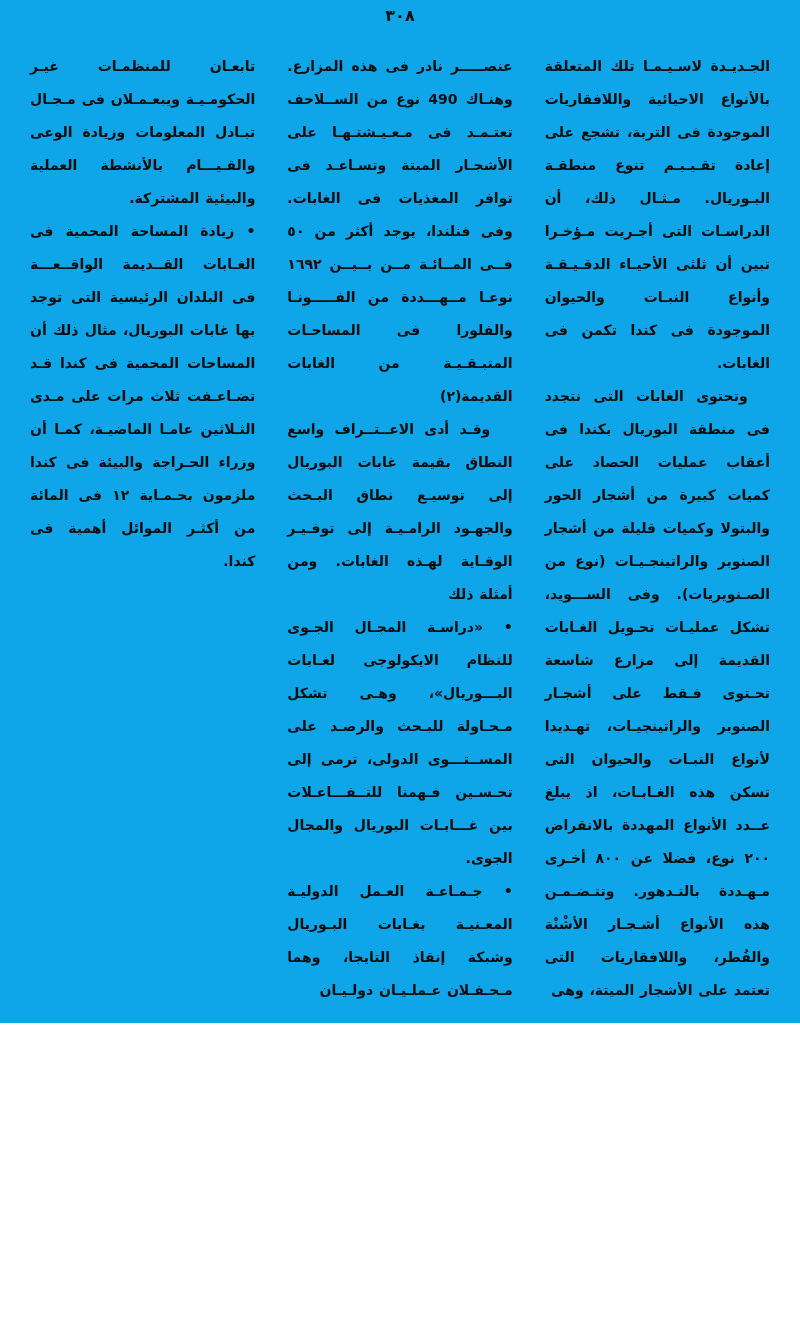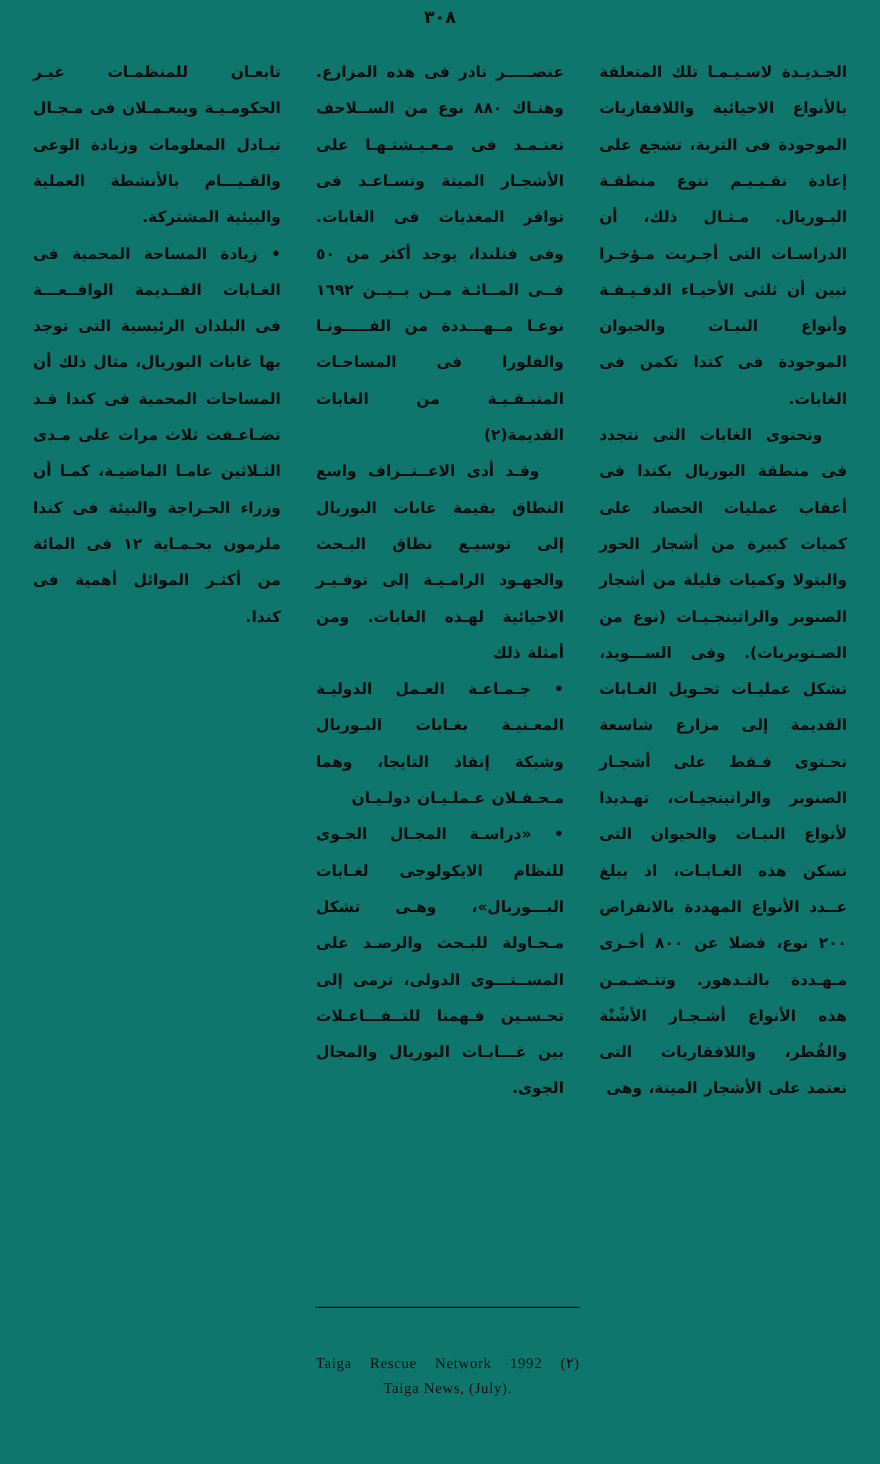--- a/index.html
+++ b/index.html
@@ -3,22 +3,22 @@
 <meta charset="utf-8">
 <style>
   html, body {
     margin: 0;
     padding: 0;
     background: #ffffff;
   }
   .page {
     position: relative;
     width: 800px;
-    height: 1331px;
-    background: #0f766e;
+    height: 1023px;
+    background: #0ea5e9;
     overflow: hidden;
     font-family: "DejaVu Sans", sans-serif;
     color: #0d0d0d;
   }
   .page-number {
     position: absolute;
     top: 6px;
     left: 0;
     width: 100%;
     text-align: center;
@@ -85,24 +85,24 @@
   <div class="page-number">٣٠٨</div>
 
   <div class="columns">
 
     <div class="col">
       <p class="para">الجـديـدة لاسـيـمـا تلك المتعلقة بالأنواع الاحيائية واللافقاريات الموجودة فى التربة، تشجع على إعادة تقـيـيـم تنوع منطقـة البـوريال. مـثـال ذلك، أن الدراسـات التى أجـريت مـؤخـرا تبين أن ثلثى الأحيـاء الدقـيـقـة وأنواع النبـات والحيوان الموجودة فى كندا تكمن فى الغابات.</p>
       <p class="para indent">وتحتوى الغابات التى نتجدد فى منطقة البوريال بكندا فى أعقاب عمليات الحصاد على كميات كبيرة من أشجار الحور والبتولا وكميات قليلة من أشجار الصنوبر والراتينجـيـات (نوع من الصـنويريات). وفى الســـويد، تشكل عمليـات تحـويل الغـابات القديمة إلى مزارع شاسعة تحـتوى فـقط على أشجـار الصنوبر والراتينجيـات، تهـديدا لأنواع النبـات والحيوان التى تسكن هذه الغـابـات، اذ يبلغ عــدد الأنواع المهددة بالانقراض ٢٠٠ نوع، فضلا عن ٨٠٠ أخـرى مـهـددة بالتـدهور. وتتـضـمـن هذه الأنواع أشـجـار الأشْنْة والفُطر، واللافقاريات التى تعتمد على الأشجار الميتة، وهى</p>
     </div>
 
     <div class="col">
-      <p class="para">عنصـــــر نادر فى هذه المزارع. وهنـاك ٨٨٠ نوع من الســلاحف تعتـمـد فى مـعـيـشتـهـا على الأشجـار الميتة وتسـاعـد فى توافر المغذيات فى الغابات. وفى فنلندا، يوجد أكثر من ٥٠ فــى المــائـة مــن بــيــن ١٦٩٢ نوعـا مــهـــددة من الفـــــونـا والفلورا فى المساحـات المتبـقـيـة من الغابات القديمة(٢)</p>
-      <p class="para indent">وقـد أدى الاعــتــراف واسع النطاق بقيمة غابات البوريال إلى توسيـع نطاق البـحث والجهـود الرامـيـة إلى توفـيـر الاحيائية لهـذه الغابات. ومن أمثلة ذلك</p>
+      <p class="para">عنصـــــر نادر فى هذه المزارع. وهنـاك 490 نوع من الســلاحف تعتـمـد فى مـعـيـشتـهـا على الأشجـار الميتة وتسـاعـد فى توافر المغذيات فى الغابات. وفى فنلندا، يوجد أكثر من ٥٠ فــى المــائـة مــن بــيــن ١٦٩٢ نوعـا مــهـــددة من الفـــــونـا والفلورا فى المساحـات المتبـقـيـة من الغابات القديمة(٢)</p>
+      <p class="para indent">وقـد أدى الاعــتــراف واسع النطاق بقيمة غابات البوريال إلى توسيـع نطاق البـحث والجهـود الرامـيـة إلى توفـيـر الوقـاية لهـذه الغابات. ومن أمثلة ذلك</p>
+      <p class="para">• «دراسـة المجـال الجـوى للنظام الايكولوجى لغـابات البـــوريال»، وهـى تشكل مـحـاولة للبـحث والرصـد على المســتـــوى الدولى، ترمى إلى تحـسـين فـهمنا للتــفـــاعـلات بين غـــابـات البوريال والمجال الجوى.</p>
       <p class="para">• جـمـاعـة العـمل الدوليـة المعـنيـة بغـابات البـوريال وشبكة إنقاذ التايجا، وهما مـحـفـلان عـملـيـان دولـيـان</p>
-      <p class="para">• «دراسـة المجـال الجـوى للنظام الايكولوجى لغـابات البـــوريال»، وهـى تشكل مـحـاولة للبـحث والرصـد على المســتـــوى الدولى، ترمى إلى تحـسـين فـهمنا للتــفـــاعـلات بين غـــابـات البوريال والمجال الجوى.</p>
     </div>
 
     <div class="col">
       <p class="para">تابعـان للمنظمـات غيـر الحكومـيـة ويبعـمـلان فى مـجـال تبـادل المعلومات وزيادة الوعى والقـيـــام بالأنشطة العملية والبيئية المشتركة.</p>
       <p class="para">• زيادة المساحة المحمية فى الغـابات القــديمة الواقــعـــة فى البلدان الرئيسية التى توجد بها غابات البوريال، مثال ذلك أن المساحات المحمية فى كندا قـد تضـاعـفت ثلاث مرات على مـدى الثـلاثين عامـا الماضيـة، كمـا أن وزراء الحـراجة والبيئة فى كندا ملزمون بحـمـاية ١٢ فى المائة من أكثـر الموائل أهمية فى كندا.</p>
     </div>
 
   </div>
 
   <div class="footnote">

